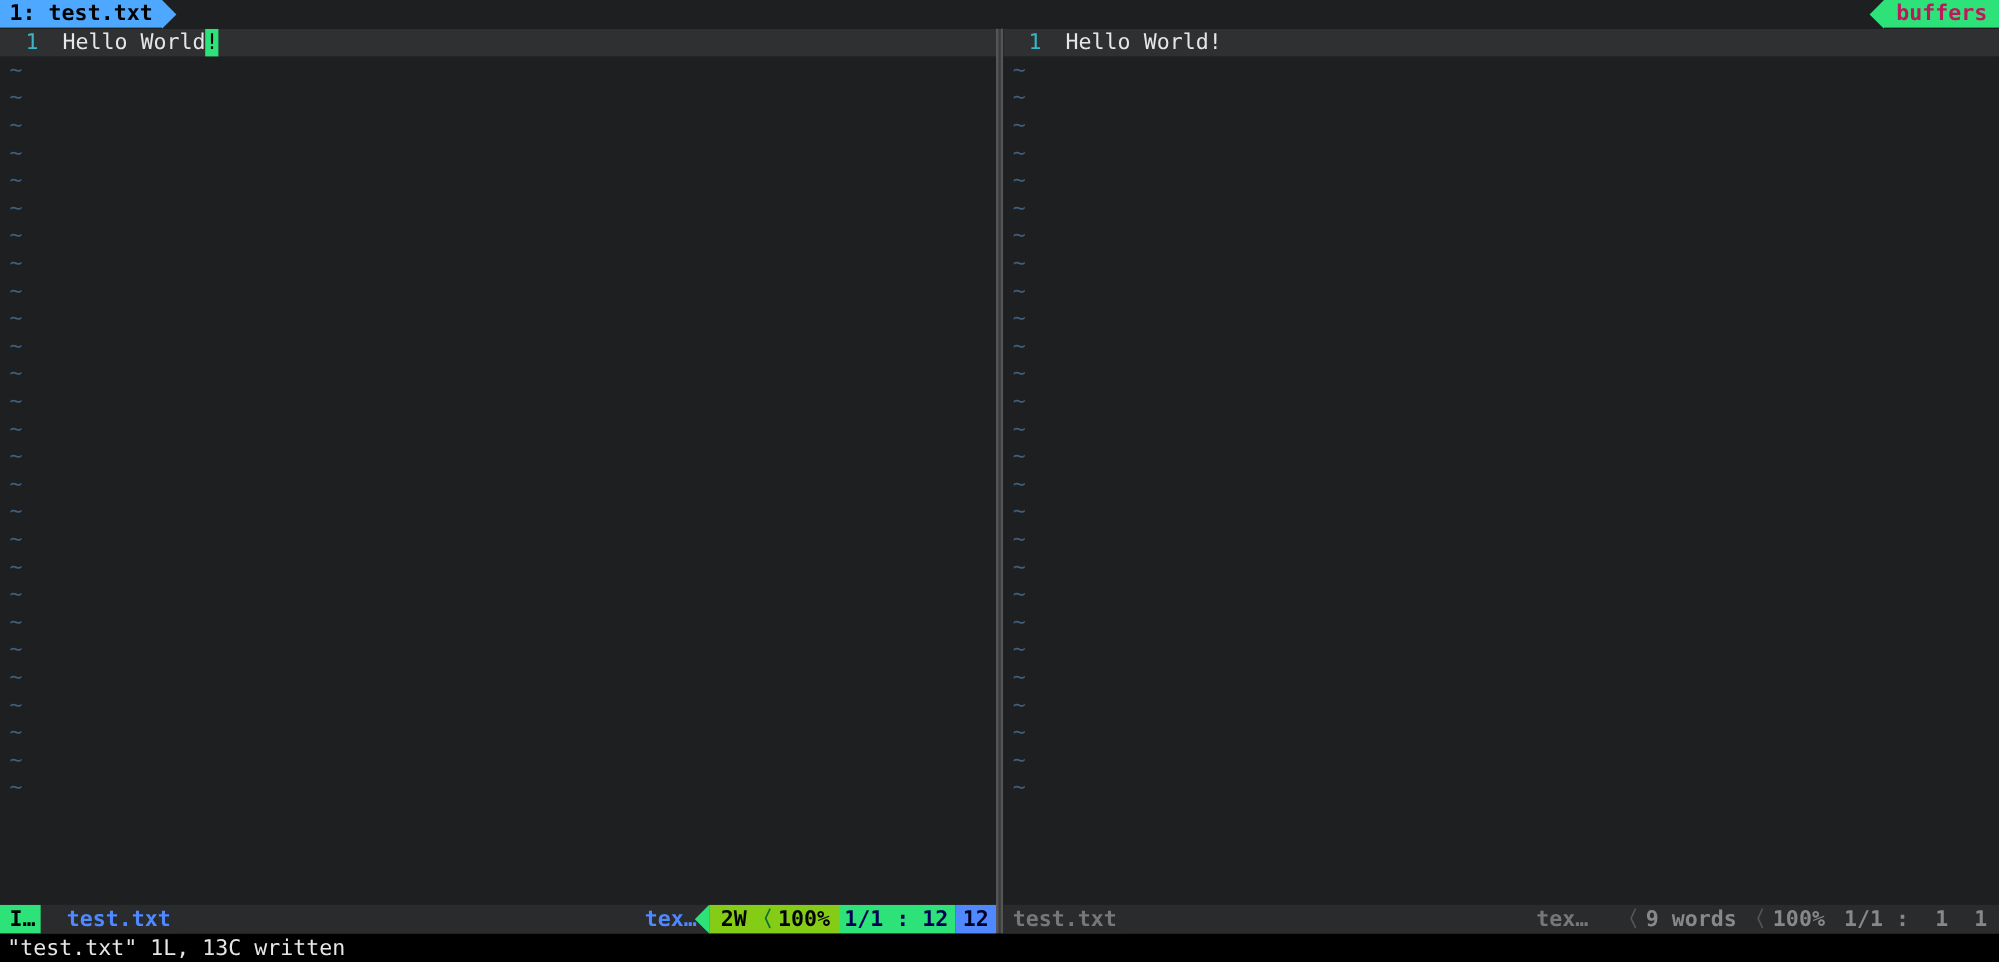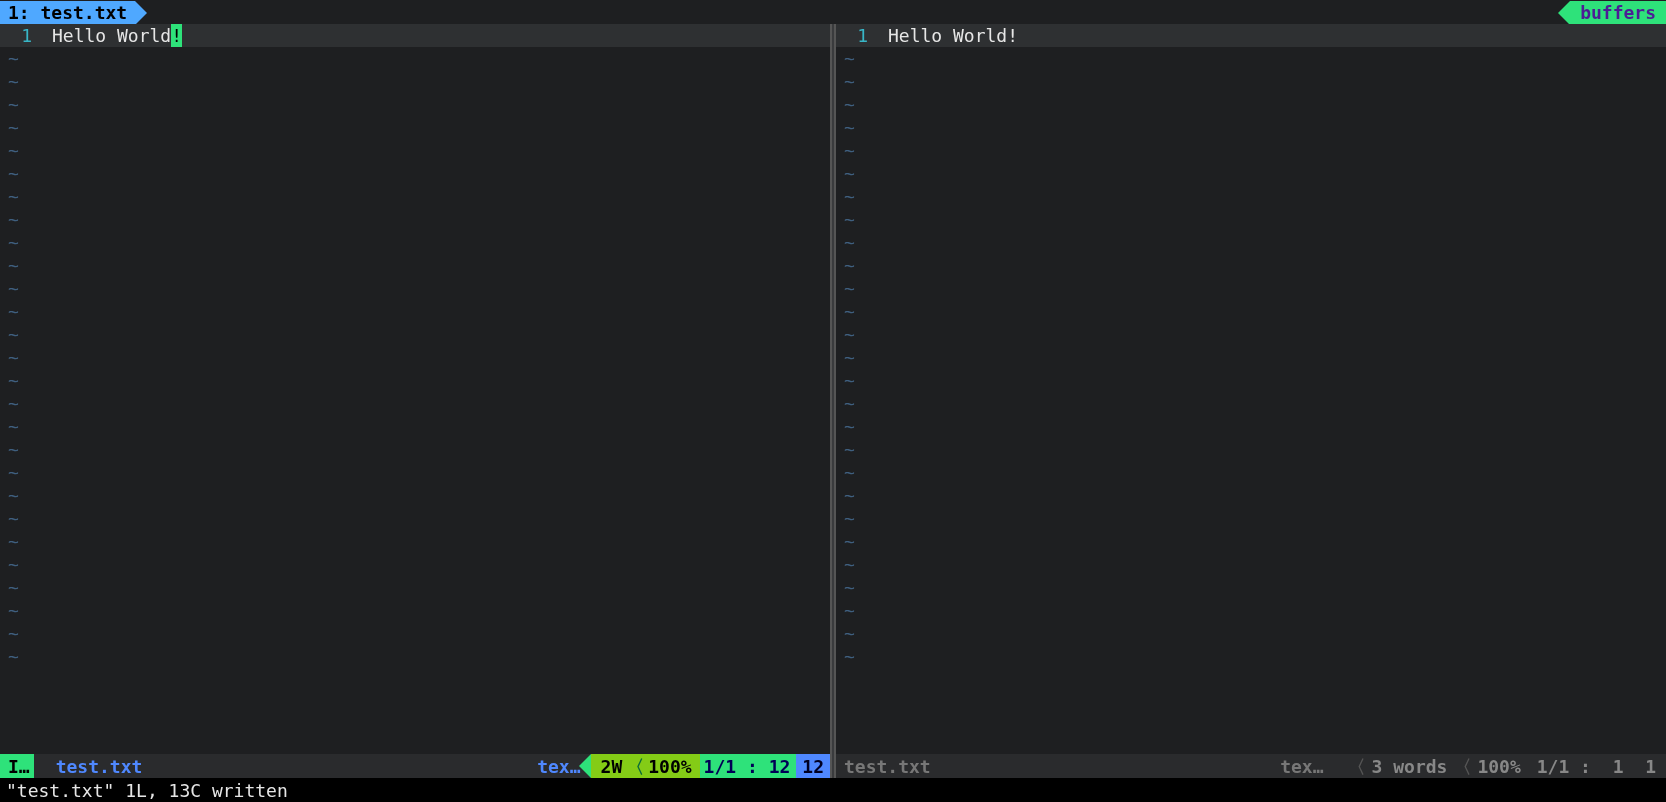--- a/index.html
+++ b/index.html
@@ -19,21 +19,21 @@
     position: relative;
     display: flex;
     flex-direction: column;
   }
   
   .tabbar {
     height: 24px;
     background: #1e1f21;
     display: flex;
     justify-content: space-between;
-    align-items: center;
+    align-items: flex-start;
   }
   .tab {
     background: #4fa8ff;
     color: #000;
     font-weight: bold;
     padding: 0 8px 0 8px;
     display: flex;
     align-items: center;
     position: relative;
   }
@@ -41,21 +41,21 @@
     content: "";
     position: absolute;
     right: -12px; top: 0;
     width: 0; height: 0;
     border-top: 12px solid transparent;
     border-bottom: 12px solid transparent;
     border-left: 12px solid #4fa8ff;
   }
   .buffers-tag {
     background: #2ee27a;
-    color: #4c1d95;
+    color: #be185d;
     font-weight: bold;
     padding: 0 10px;
     display: flex;
     align-items: center;
     position: relative;
   }
   .buffers-tag::before {
     content: "";
     position: absolute;
     left: -12px; top: 0;
@@ -279,21 +279,21 @@
       <div class="statusline">
         <div class="sl-seg sl-file-inactive">
           <span>test.txt</span>
         </div>
         <div class="sl-spacer"></div>
         <div class="sl-seg sl-ft-inactive">
           <span>tex…</span>
         </div>
         <div class="sl-seg sl-stats-b">
           <span class="chev">〈</span>
-          <span>3 words</span>
+          <span>9 words</span>
           <span class="chev">〈</span>
           <span>100%</span>
         </div>
         <div class="sl-seg sl-pos-b">
           <span>1/1</span>
           <span>&nbsp;:&nbsp;&nbsp;</span>
           <span>1</span>
           <span>&nbsp;&nbsp;</span>
           <span>1</span>
         </div>

